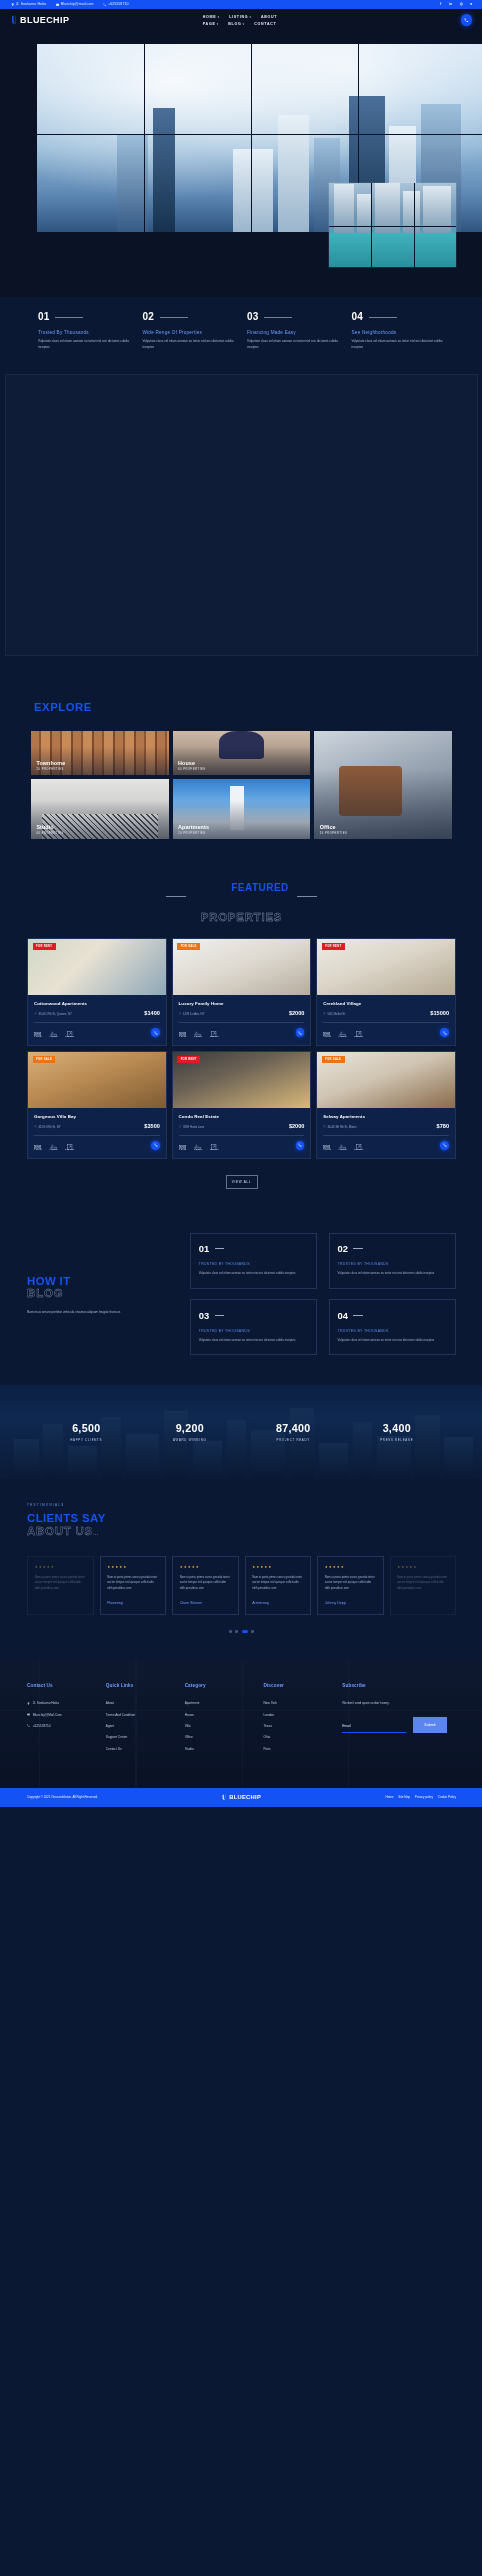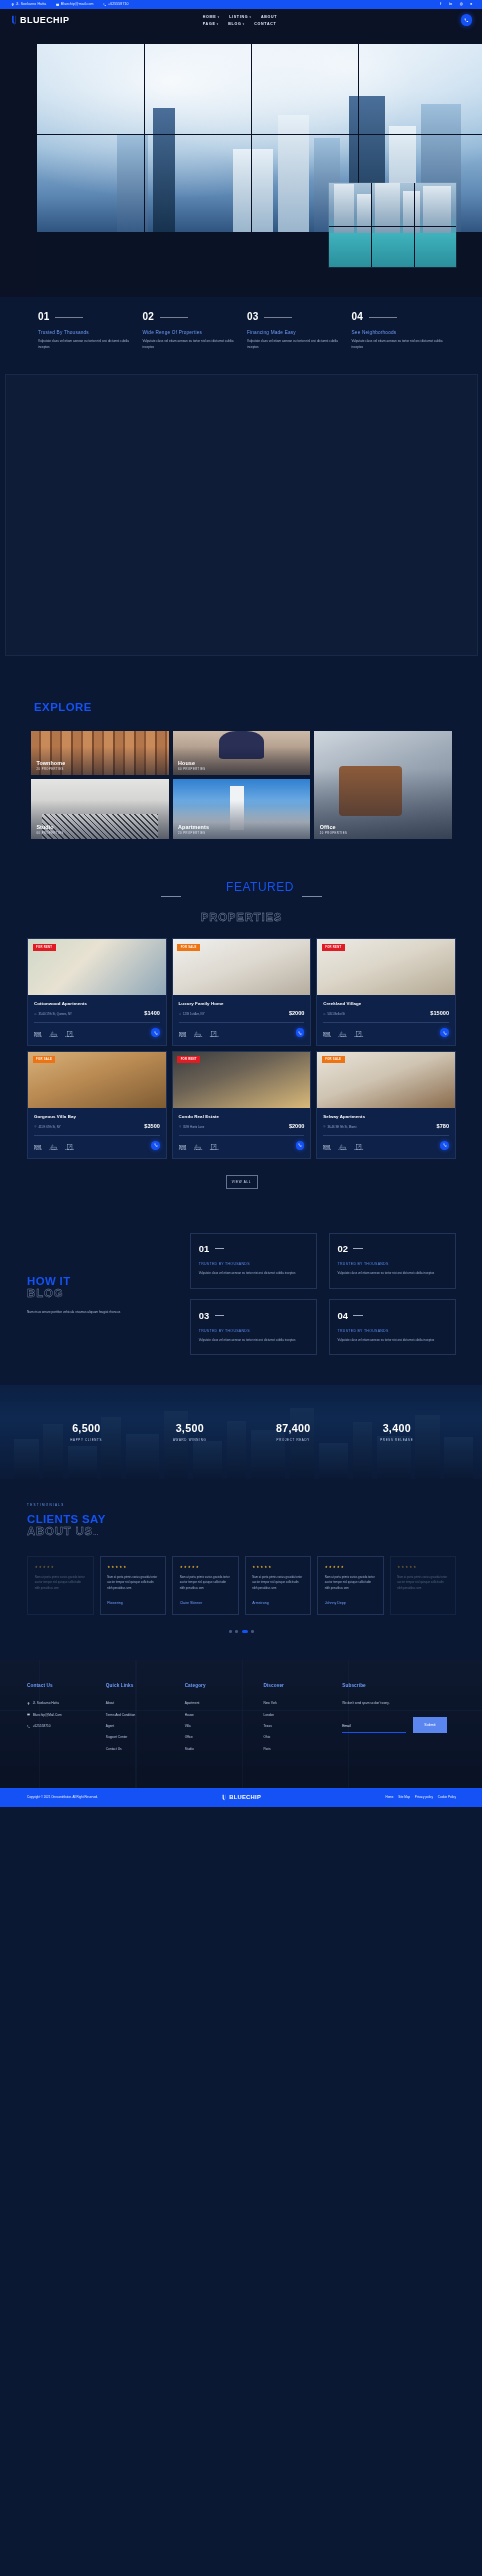--- a/index.html
+++ b/index.html
@@ -483,21 +483,21 @@
             <div class="c">20 PROPERTIES</div>
           </div>
       </div>
     </div>
   </div>
 
   <div class="featured-wrap">
     <div class="center-title">
       <div class="row1">
         <span class="dash"></span>
-        <span class="l1 sec-title" style="display:inline-block"><span class="l1" style="font-size:12px;font-weight:normal;color:#1452f5;letter-spacing:0.5px;padding-left:37px;">FEATURED</span></span>
+        <span class="l1 sec-title" style="display:inline-block"><span class="l1" style="font-size:10px;font-weight:bold;color:#1452f5;letter-spacing:0.5px;padding-left:37px;">FEATURED</span></span>
         <span class="dash"></span>
       </div>
       <div class="l2" style="font-size:11.4px;font-weight:bold;letter-spacing:0.8px;color:transparent;-webkit-text-stroke:0.4px rgba(190,205,235,.65);">PROPERTIES</div>
     </div>
 
     <div class="cards">
 
       <div class="card">
         <div class="img ci1">
           <div class="badge rent">FOR RENT</div>
@@ -868,21 +868,21 @@
       <i style="left:78%;width:7%;height:46%"></i>
         <i style="left:86%;width:5%;height:68%"></i>
       <i style="left:92%;width:6%;height:44%"></i>
     </div>
     <div class="veil"></div>
     <div class="stat">
       <div class="v">6,500</div>
       <div class="k">HAPPY CLIENTS</div>
     </div>
     <div class="stat">
-      <div class="v">3,500</div>
+      <div class="v">9,200</div>
       <div class="k">AWARD WINNING</div>
     </div>
     <div class="stat">
       <div class="v">87,400</div>
       <div class="k">PROJECT READY</div>
     </div>
     <div class="stat">
       <div class="v">3,400</div>
       <div class="k">PRESS RELEASE</div>
     </div>

